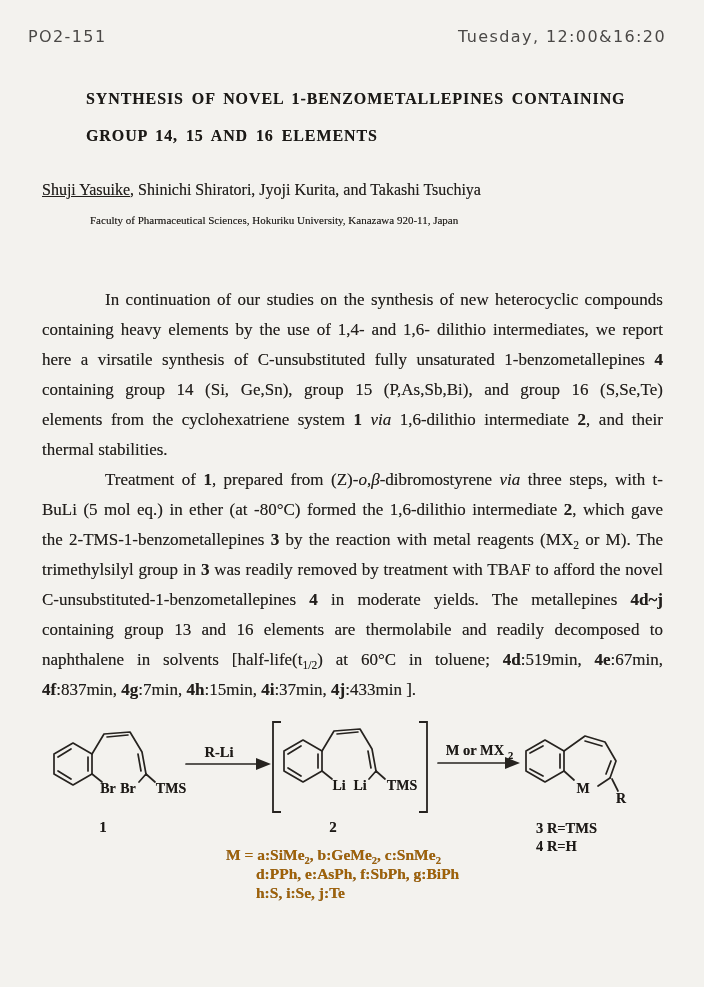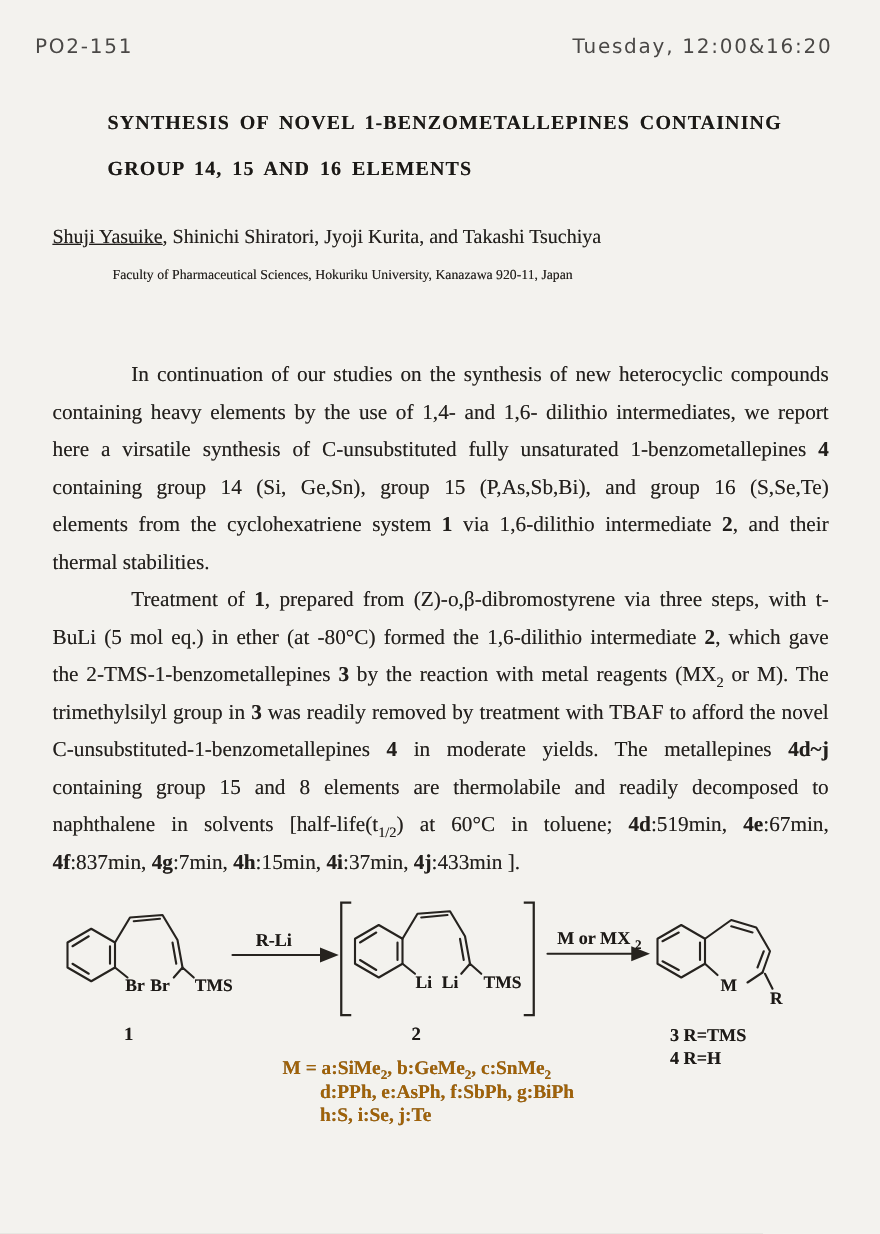--- a/index.html
+++ b/index.html
@@ -27,21 +27,21 @@
   .authors{position:absolute; left:42px; top:181px; font-size:16px;}
   .affiliation{position:absolute; left:42px; top:214px; font-size:11px;margin-left:48px;}
   .bodytext{position:absolute; left:42px; top:285px; width:621px; font-size:17px;}
   .line{
     height:30px; line-height:30px; overflow:hidden;
     text-align:justify; text-align-last:justify;
   }
   .line.first{padding-left:63px;}
   .line.last{text-align-last:left;}
   .b{font-weight:bold;}
-  .i{}
+  .i{font-style:italic;}
   .u{text-decoration:underline;}
   sub{font-size:.68em; line-height:0;}
   .scheme-svg{position:absolute; left:0; top:700px;}
   .bond{stroke:#26231f; stroke-width:1.7; fill:none; stroke-linecap:round; stroke-linejoin:round;}
   .bracket{stroke:#26231f; stroke-width:1.8; fill:none;}
   .ahead{fill:#26231f; stroke:none;}
   .atom{font:bold 14px "Liberation Serif", serif; fill:#1d1a17;}
   .cnum{font:bold 15px "Liberation Serif", serif; fill:#1d1a17;}
   .alabel{font:bold 14.5px "Liberation Serif", serif; fill:#1d1a17;}
   .asub{font:bold 10.5px "Liberation Serif", serif; fill:#1d1a17;}
@@ -75,21 +75,21 @@
     <div class="line"><span>containing heavy elements by the use of 1,4- and 1,6- dilithio intermediates, we report</span></div>
     <div class="line"><span>here a virsatile synthesis of C-unsubstituted fully unsaturated 1-benzometallepines </span><span class="b">4</span></div>
     <div class="line"><span>containing group 14 (Si, Ge,Sn), group 15 (P,As,Sb,Bi), and group 16 (S,Se,Te)</span></div>
     <div class="line"><span>elements from the cyclohexatriene system </span><span class="b">1</span><span> </span><span class="i">via</span><span> 1,6-dilithio intermediate </span><span class="b">2</span><span>, and their</span></div>
     <div class="line last"><span>thermal stabilities.</span></div>
     <div class="line first"><span>Treatment of </span><span class="b">1</span><span>, prepared from (Z)-</span><span class="i">o</span><span>,</span><span class="i">β</span><span>-dibromostyrene </span><span class="i">via</span><span> three steps, with t-</span></div>
     <div class="line"><span>BuLi (5 mol eq.) in ether (at -80°C) formed the 1,6-dilithio intermediate </span><span class="b">2</span><span>, which gave</span></div>
     <div class="line"><span>the 2-TMS-1-benzometallepines </span><span class="b">3</span><span> by the reaction with metal reagents (MX</span><sub>2</sub><span> or M). The</span></div>
     <div class="line"><span>trimethylsilyl group in </span><span class="b">3</span><span> was readily removed by treatment with TBAF to afford the novel</span></div>
     <div class="line"><span>C-unsubstituted-1-benzometallepines </span><span class="b">4</span><span> in moderate yields. The metallepines </span><span class="b">4d~j</span></div>
-    <div class="line"><span>containing group 15 and 8 elements are thermolabile and readily decomposed to</span></div>
+    <div class="line"><span>containing group 13 and 16 elements are thermolabile and readily decomposed to</span></div>
     <div class="line"><span>naphthalene in solvents [half-life(t</span><sub>1/2</sub><span>) at 60°C in toluene; </span><span class="b">4d</span><span>:519min, </span><span class="b">4e</span><span>:67min,</span></div>
     <div class="line last"><span class="b">4f</span><span>:837min, </span><span class="b">4g</span><span>:7min, </span><span class="b">4h</span><span>:15min, </span><span class="b">4i</span><span>:37min, </span><span class="b">4j</span><span>:433min ].</span></div>
   </div>
 
   <svg class="scheme-svg" width="704" height="230" viewBox="0 700 704 230" xmlns="http://www.w3.org/2000/svg">
 
     <g>
       <path class="bond" d="M73,743 L92,754 L92,774 L73,785 L54,774 L54,754 Z"></path>
       <path class="bond" d="M58,757 L71,749 M88,757 L88,771 M58,771 L71,779"></path>
       <path class="bond" d="M92,754 L104,734 L130,732 L142,752 L146,774"></path>

